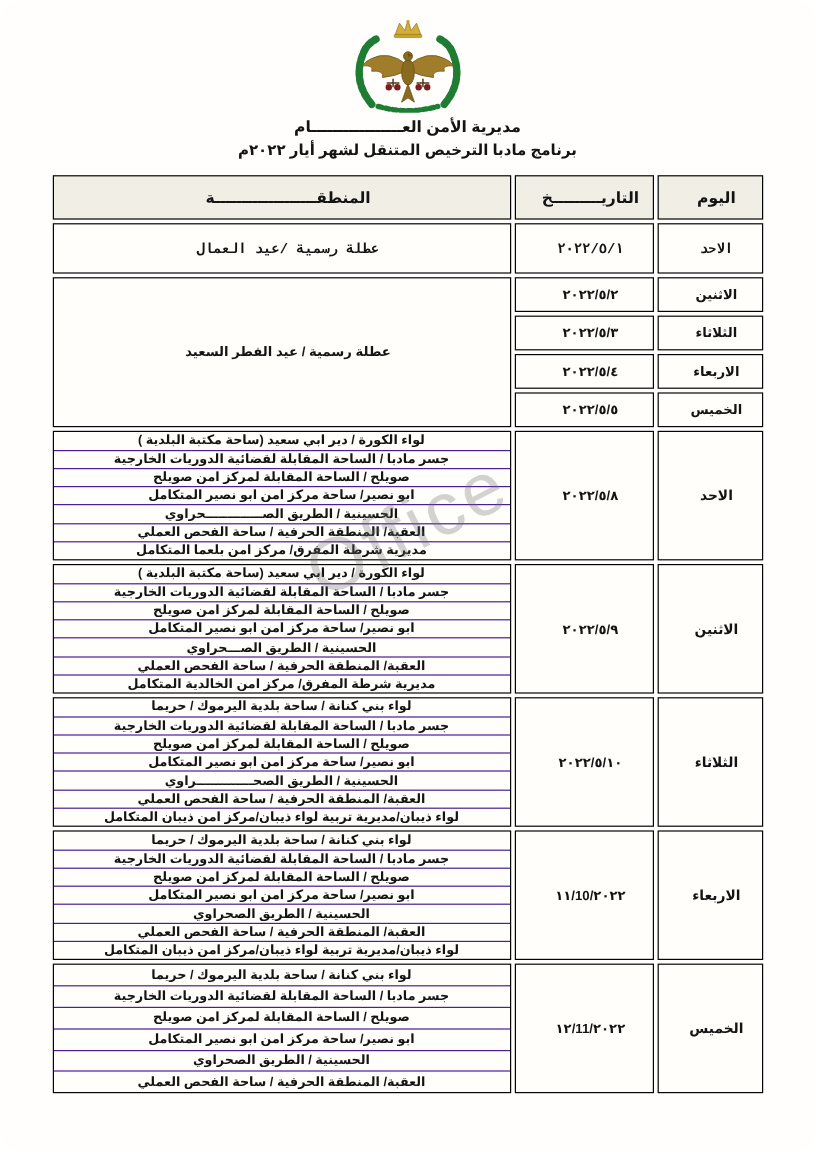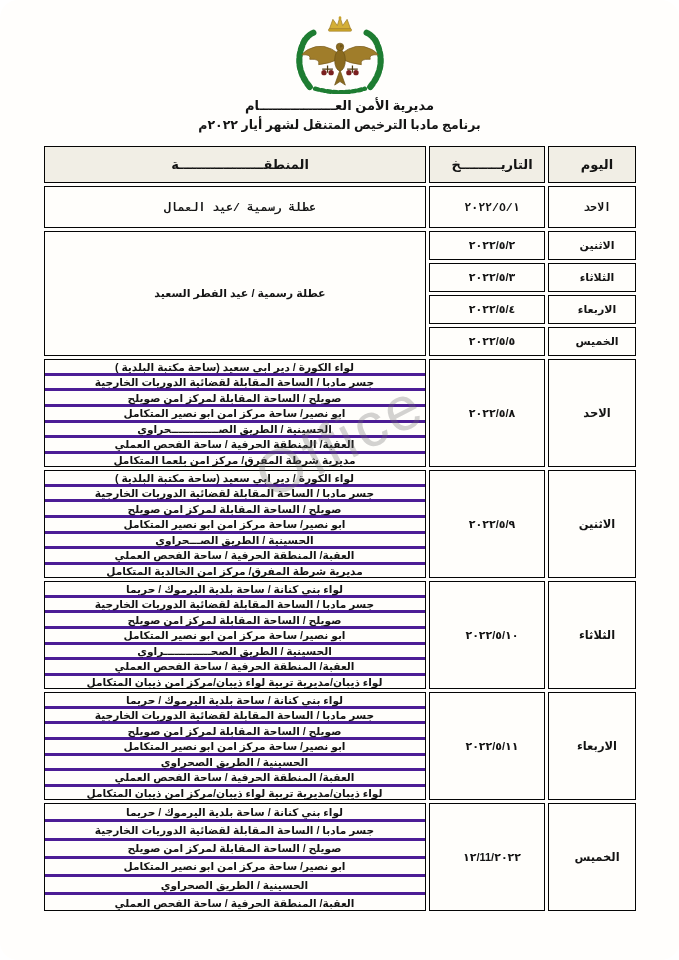--- a/index.html
+++ b/index.html
@@ -48,21 +48,21 @@
 
   tr.holiday-row td{ height:38px; font-size:11.5px;font-family:Liberation Mono, monospace; }
   tr.group-row td{ height:25px; font-size:11px; }
   td.holiday-region{ font-size:11.5px; }
 
   td.block-region{ padding:0; height:106px; }
   .region-list{ display:flex; flex-direction:column; height:106px; }
   .loc{
     flex:1; display:flex; align-items:center; justify-content:center;
     font-size:10.6px; font-weight:bold;
-    border-bottom:3px solid #4c1d95;
+    border-bottom:1px solid #4c1d95;
     padding:0 4px;
   }
   .loc:last-child{ border-bottom:none; }
 
   .watermark{
     position:absolute; left:250px; top:405px;
     transform:rotate(-27deg);
     font-size:62px; font-weight:400;
     color:rgba(110,110,110,0.30);
     letter-spacing:3px;
@@ -189,21 +189,21 @@
               <div class="loc">صويلح / الساحة المقابلة لمركز امن صويلح</div>
               <div class="loc">ابو نصير/ ساحة مركز امن ابو نصير المتكامل</div>
               <div class="loc">الحسينية / الطريق الصحـــــــــــــراوي</div>
               <div class="loc">العقبة/ المنطقة الحرفية / ساحة الفحص العملي</div>
               <div class="loc">لواء ذيبان/مديرية تربية لواء ذيبان/مركز امن ذيبان المتكامل</div>
             </div>
           </td>
         </tr>
         <tr class="block-row">
           <td class="day-cell">الاربعاء</td>
-          <td class="date-cell">٢٠٢٢/٥/١١</td>
+          <td class="date-cell">٢٠٢٢/10/١١</td>
           <td class="block-region">
             <div class="region-list">
               <div class="loc">لواء بني كنانة / ساحة بلدية اليرموك / حريما</div>
               <div class="loc">جسر مادبا / الساحة المقابلة لقضائية الدوريات الخارجية</div>
               <div class="loc">صويلح / الساحة المقابلة لمركز امن صويلح</div>
               <div class="loc">ابو نصير/ ساحة مركز امن ابو نصير المتكامل</div>
               <div class="loc">الحسينية / الطريق الصحراوي</div>
               <div class="loc">العقبة/ المنطقة الحرفية / ساحة الفحص العملي</div>
               <div class="loc">لواء ذيبان/مديرية تربية لواء ذيبان/مركز امن ذيبان المتكامل</div>
             </div>

